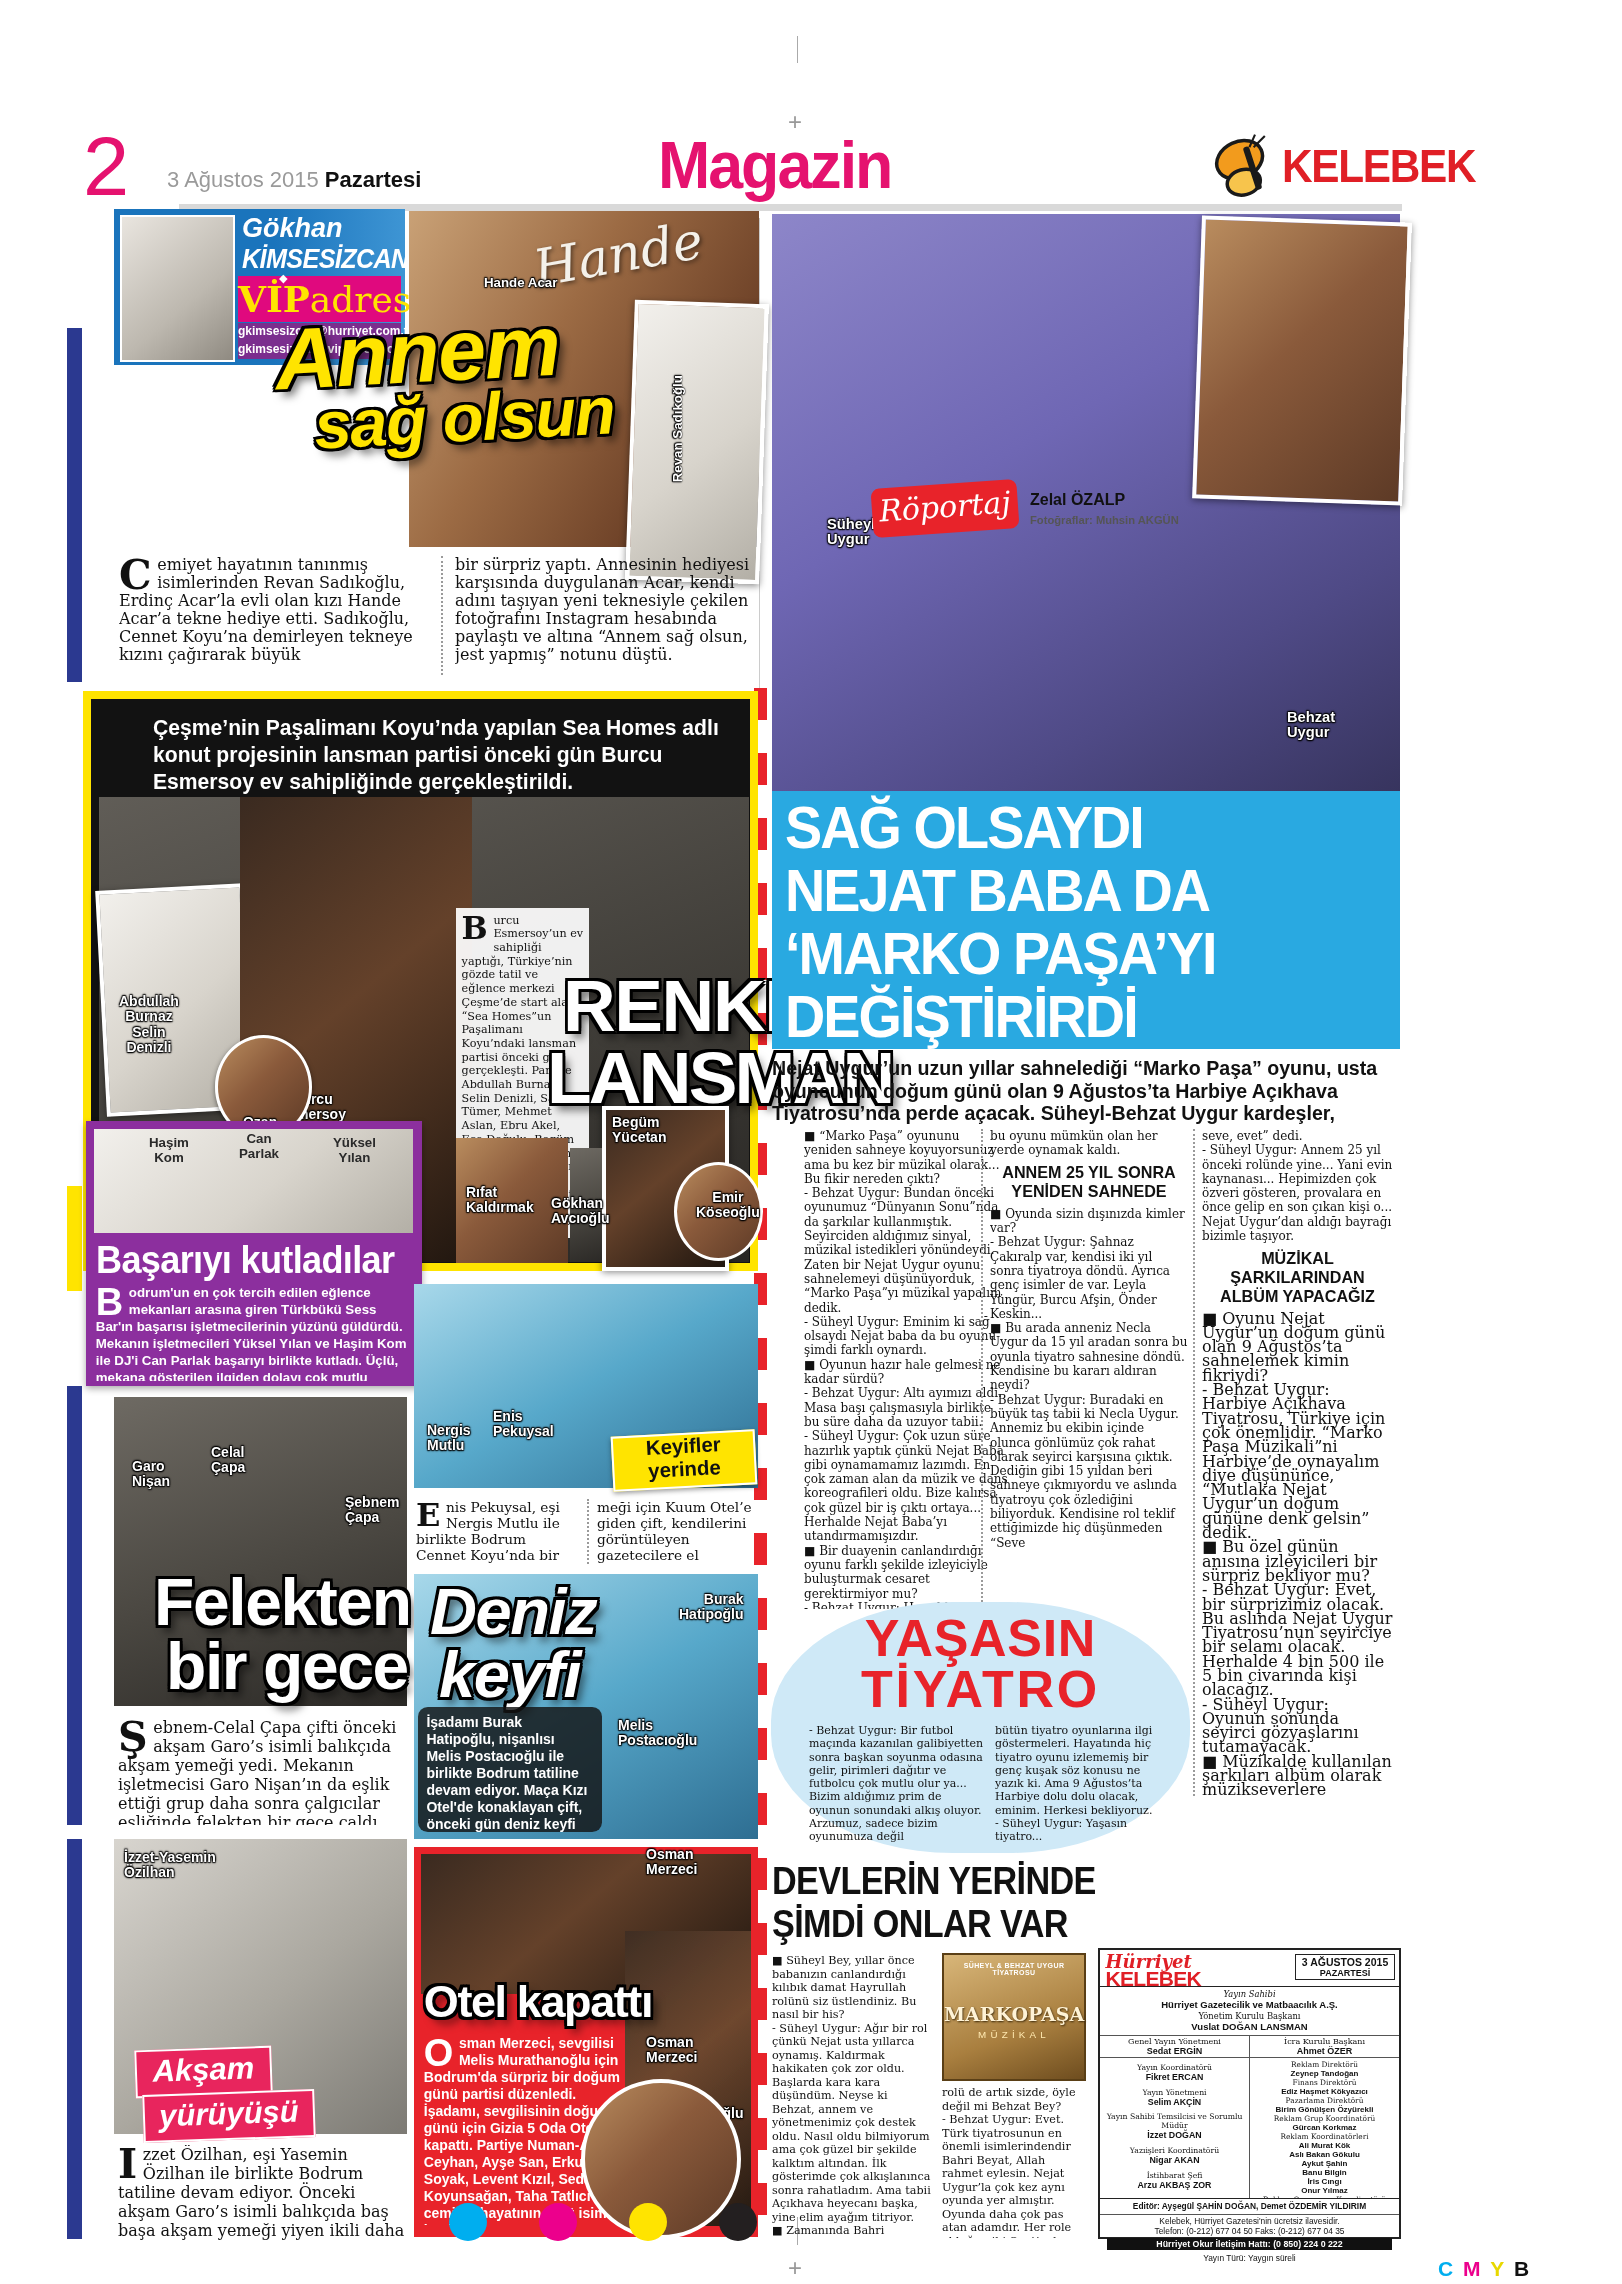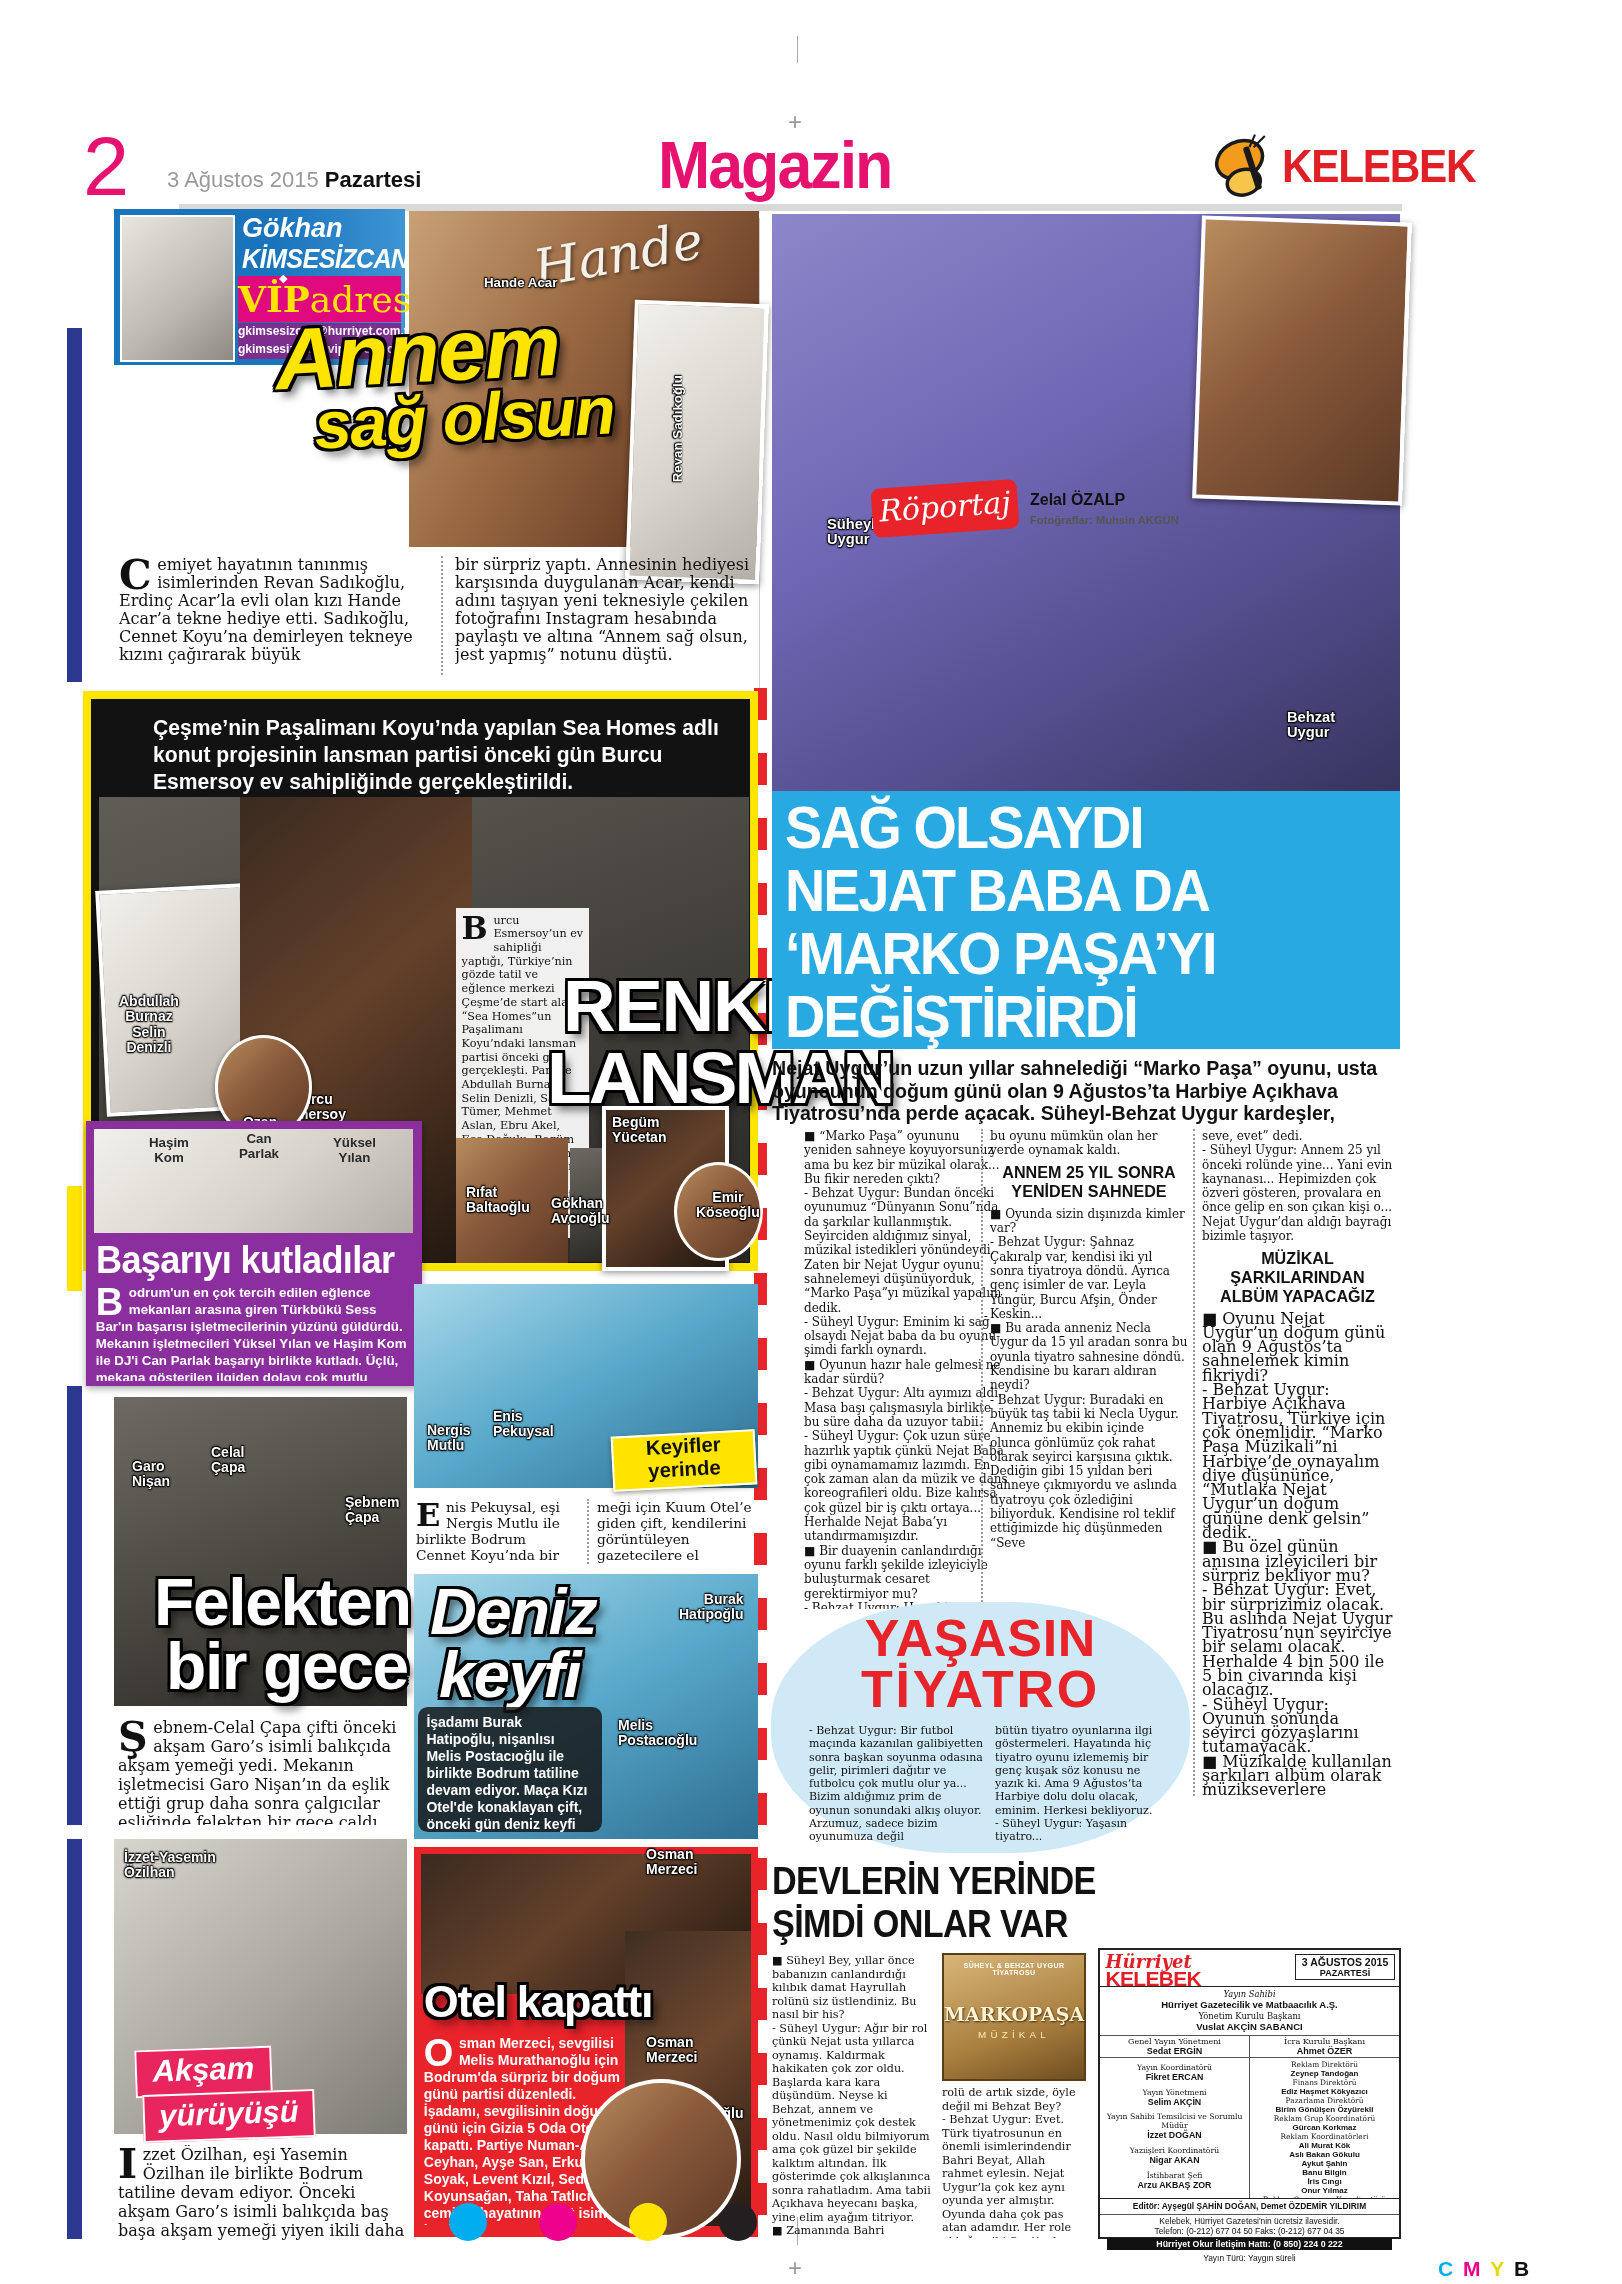--- a/index.html
+++ b/index.html
@@ -116,21 +116,21 @@
     </div>
 
     <div class="abs outl" style="left:472px;top:272px;font-size:73px;line-height:70px;font-style:normal;">RENKLİ</div>
     <div class="abs outl" style="left:456px;top:344px;font-size:73px;line-height:70px;font-style:normal;letter-spacing:-2.8px;">LANSMAN</div>
 
     <div class="abs ph-party frame" style="left:511px;top:407px;width:119px;height:157px;"></div>
     <div class="abs cap pre" style="left:521px;top:416px;">Begüm
 Yücetan</div>
     <div class="abs ph-warm" style="left:365px;top:439px;width:112px;height:125px;"></div>
     <div class="abs cap pre" style="left:375px;top:486px;">Rıfat
-Baltaoğlu</div>
+Kaldırmak</div>
     <div class="abs ph-night" style="left:479px;top:449px;width:32px;height:114px;"></div>
     <div class="abs cap pre" style="left:460px;top:497px;">Gökhan
 Avcıoğlu</div>
     <div class="abs ph-warm" style="left:583px;top:463px;width:83px;height:93px;border-radius:50%;border:3.5px solid #fff;"></div>
     <div class="abs cap pre" style="left:605px;top:491px;text-align:center;">Emir
 Köseoğlu</div>
   </div>
 
   <div class="abs" style="left:86px;top:1121px;width:336px;height:265px;background:#8c2f9e;box-shadow:0 2.8px 7px rgba(0,0,0,.35);">
     <div class="abs ph-white" style="left:8.4px;top:8.4px;width:319px;height:104px;"></div>
@@ -289,21 +289,21 @@
       <span style="position:absolute;left:5.6px;top:17px;font-weight:800;font-size:21px;color:#e01f26;letter-spacing:-0.7px;">KELEBEK</span>
       <span style="position:absolute;right:4.2px;top:3.5px;border:1.4px solid #222;padding:1.4px 5.6px;text-align:center;">
         <span style="display:block;font-weight:bold;font-size:10.5px;">3 AĞUSTOS 2015</span>
         <span style="display:block;font-weight:bold;font-size:9px;">PAZARTESİ</span>
       </span>
     </div>
     <div style="text-align:center;padding-top:2.1px;">
       <div style="font-style:italic;font-size:8.4px;font-family:'DejaVu Serif',serif;">Yayın Sahibi</div>
       <div style="font-weight:bold;font-size:9.5px;">Hürriyet Gazetecilik ve Matbaacılık A.Ş.</div>
       <div style="font-size:8.4px;font-family:'DejaVu Serif',serif;margin-top:1.4px;">Yönetim Kurulu Başkanı</div>
-      <div style="font-weight:bold;font-size:9.5px;">Vuslat AKÇİN SABANCI</div>
+      <div style="font-weight:bold;font-size:9.5px;">Vuslat DOĞAN LANSMAN</div>
     </div>
     <div style="display:flex;border-top:0.7px solid #555;border-bottom:0.7px solid #555;margin-top:2.1px;align-items:flex-end;">
       <div style="flex:1;text-align:center;border-right:0.7px solid #555;padding:1.4px 0;">
         <div style="font-size:8px;font-family:'DejaVu Serif',serif;">Genel Yayın Yönetmeni</div>
         <div style="font-weight:bold;font-size:9px;">Sedat ERGİN</div>
       </div>
       <div style="flex:1;text-align:center;padding:1.4px 0;">
         <div style="font-size:8px;font-family:'DejaVu Serif',serif;">İcra Kurulu Başkanı</div>
         <div style="font-weight:bold;font-size:9px;">Ahmet ÖZER</div>
       </div>

